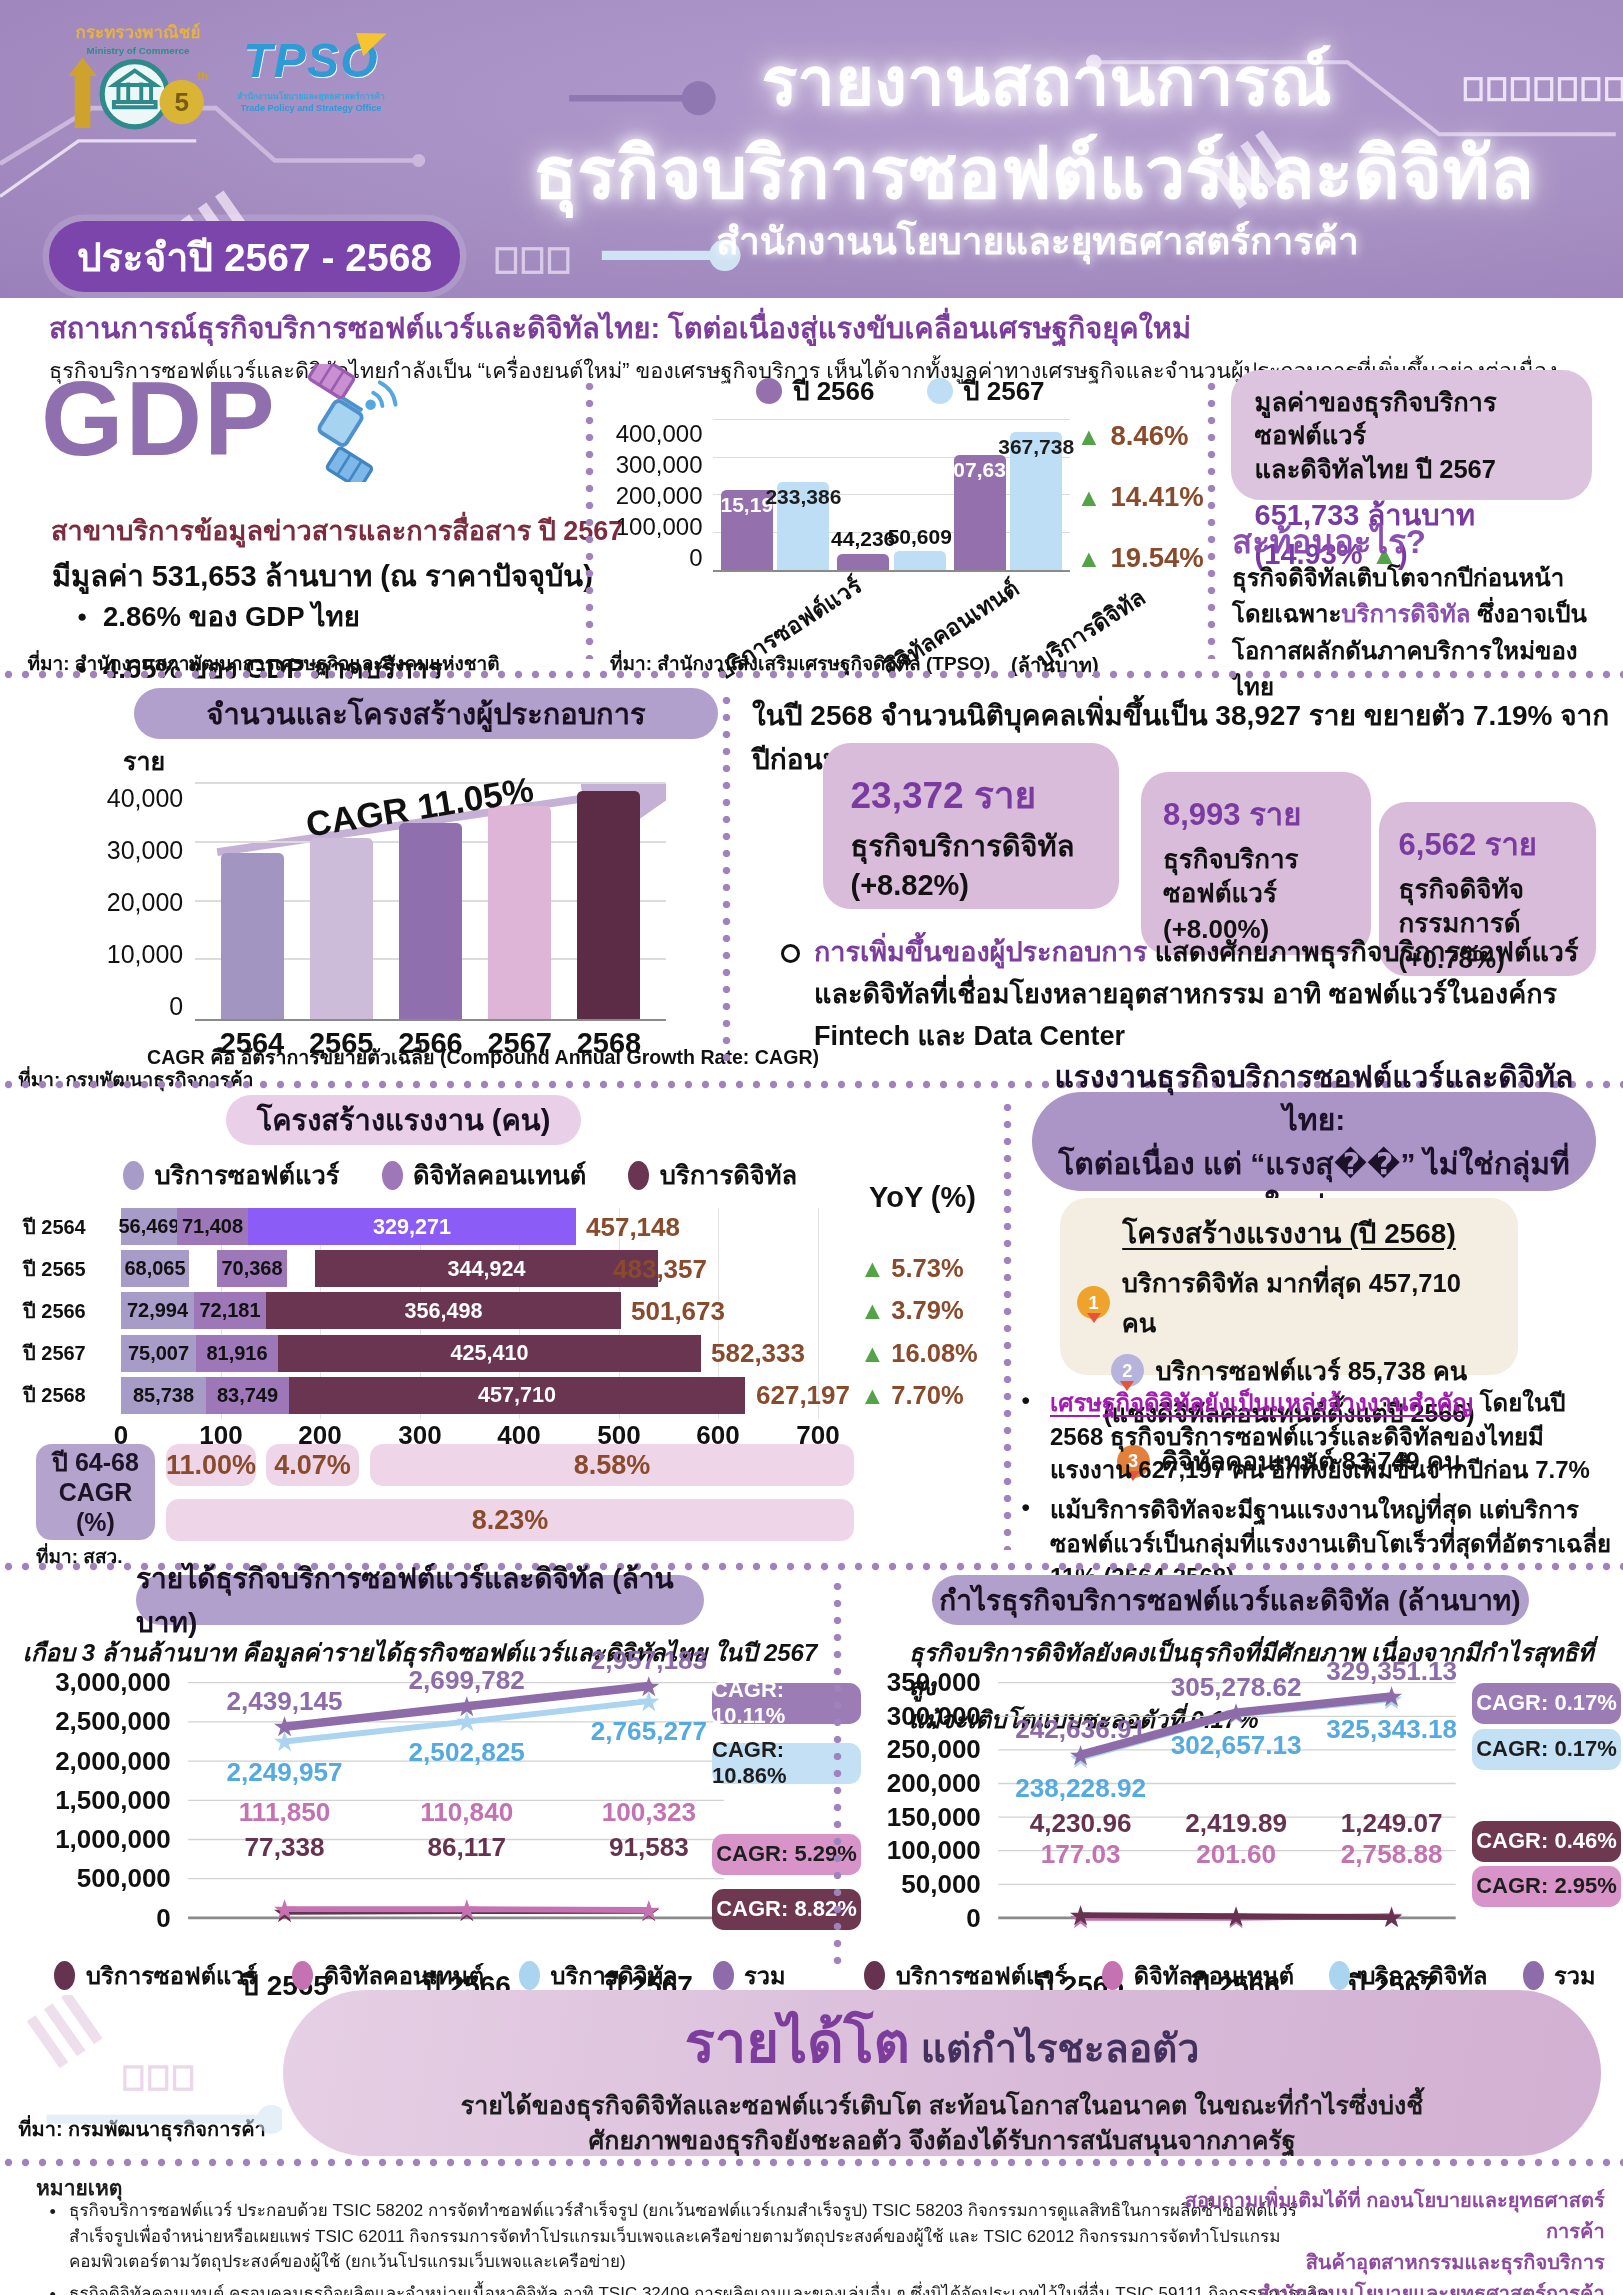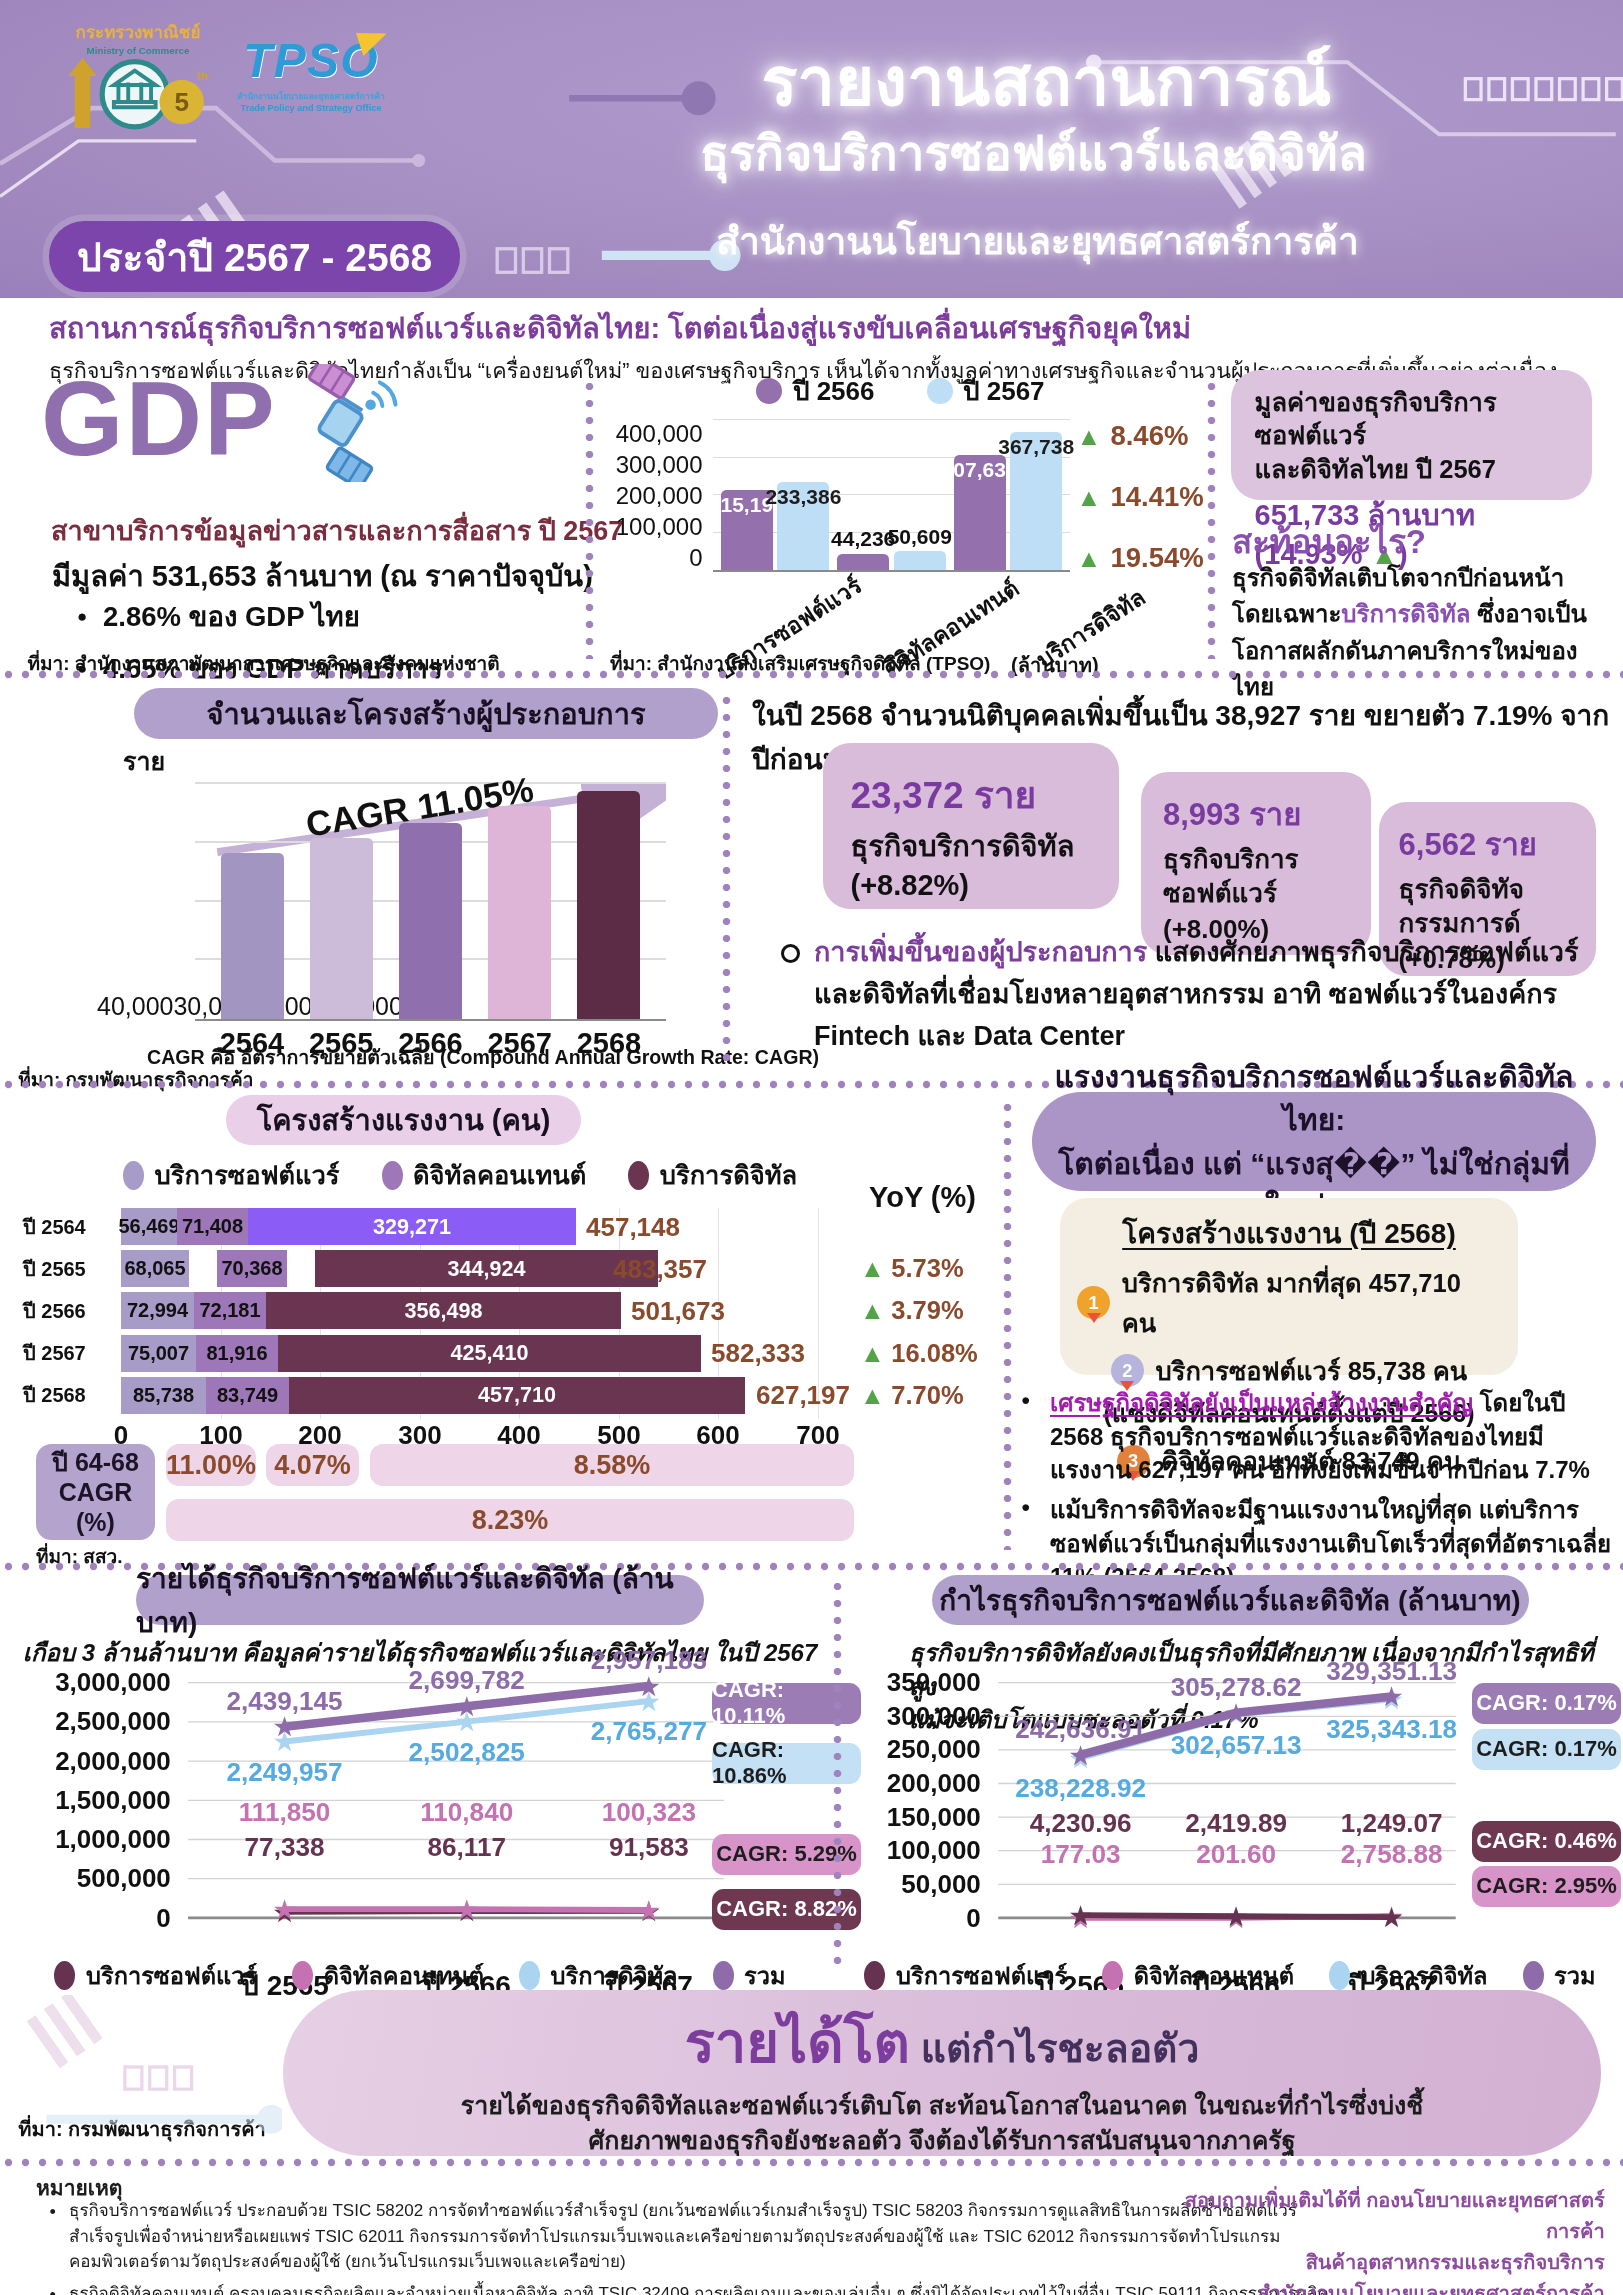--- a/index.html
+++ b/index.html
@@ -8,21 +8,21 @@
   .page { position:relative; width:1623px; height:2295px; background:#ffffff; overflow:hidden; margin:0 auto; }
   .abs { position:absolute; }
 
   
   .hero { position:absolute; left:0; top:0; width:1623px; height:298px;
           background:radial-gradient(ellipse at 62% 35%, #b29bce 0%, #a68fc2 55%, #9a80ba 100%); overflow:hidden; }
   .hero-deco { position:absolute; inset:0; }
   .hero-t1 { position:absolute; left:497px; top:27.5px; width:1099px; text-align:center; color:#fff;
              font-size:67px; font-weight:800; text-shadow:0 0 13px #fff,0 0 31px rgba(255,255,255,.85); }
   .hero-t2 { position:absolute; left:458px; top:115px; width:1151px; text-align:center; color:#fff;
-             font-size:48px; font-weight:800; text-shadow:0 0 13px #fff,0 0 31px rgba(255,255,255,.85); }
+             font-size:72px; font-weight:800; text-shadow:0 0 13px #fff,0 0 31px rgba(255,255,255,.85); }
   .hero-t3 { position:absolute; left:563px; top:211px; width:949px; text-align:center; color:#fff;
              font-size:37px; font-weight:700; text-shadow:0 0 10.5px rgba(255,255,255,.95); }
   .year-badge { position:absolute; left:49px; top:221px; width:411px; height:71px; background:#7b45ac;
              border-radius:35px; display:flex; align-items:center; justify-content:center; color:#fff;
              font-size:39px; font-weight:800; box-shadow:0 0 0 6.5px rgba(255,255,255,.14); }
   .logo-moc { position:absolute; left:56px; top:18.3px; width:164px; color:#d7a62c; text-align:center; }
   .logo-moc .l1 { font-size:17px; font-weight:800; color:#e9b23a; }
   .logo-moc .l2 { font-size:9.8px; font-weight:700; color:#2e8b8b; }
   .logo-tpso { position:absolute; left:226px; top:33px; width:170px; text-align:center; }
   .tpso-word { font-size:48px; font-weight:900; font-style:italic; color:#2f9bd6; letter-spacing:1.3px;
@@ -90,21 +90,21 @@
                font-weight:600; color:#111; }
   .reflect-b .em { color:#8a4fb0; font-weight:800; }
 
   
   .pill-title { position:absolute; background:#b2a0cc; border-radius:27.5px; display:flex; align-items:center;
                 justify-content:center; font-weight:800; color:#181020; }
   .s2-pill { left:134px; top:688px; width:584px; height:51px; font-size:29px; }
   .c2 { position:absolute; left:97px; top:741px; width:618px; }
   .c2-ylab { font-size:25px; font-weight:700; color:#111; margin-left:26px; }
   .c2-body { display:flex; margin-top:2.6px; }
-  .c2-yticks { width:98px; height:237px; display:flex; flex-direction:row; justify-content:space-between;
+  .c2-yticks { width:98px; height:237px; display:flex; flex-direction:column; justify-content:space-between;
                align-items:flex-end; font-size:25px; color:#111; padding-right:11.8px; }
   .c2-plot { position:relative; width:471px; height:237px; border-bottom:2px solid #8a8a8a;
              display:flex; justify-content:space-evenly; align-items:flex-end; }
   .c2-bar { width:63px; border-radius:5.2px 5.2px 0 0; position:relative; z-index:1; }
   .c2-anno { position:absolute; left:110px; top:3.9px; transform:rotate(-9deg); font-size:35px; font-weight:800;
              color:#111; z-index:2; white-space:nowrap; }
   .c2-arrow { position:absolute; inset:0; z-index:0; }
   .c2-xlabels { display:flex; justify-content:space-evenly; width:471px; margin-left:98px; font-size:29px;
                 font-weight:700; color:#111; margin-top:6.5px; }
   .c2-caption { position:absolute; left:147px; top:1041px; font-size:19.6px; font-weight:600; color:#111; }

